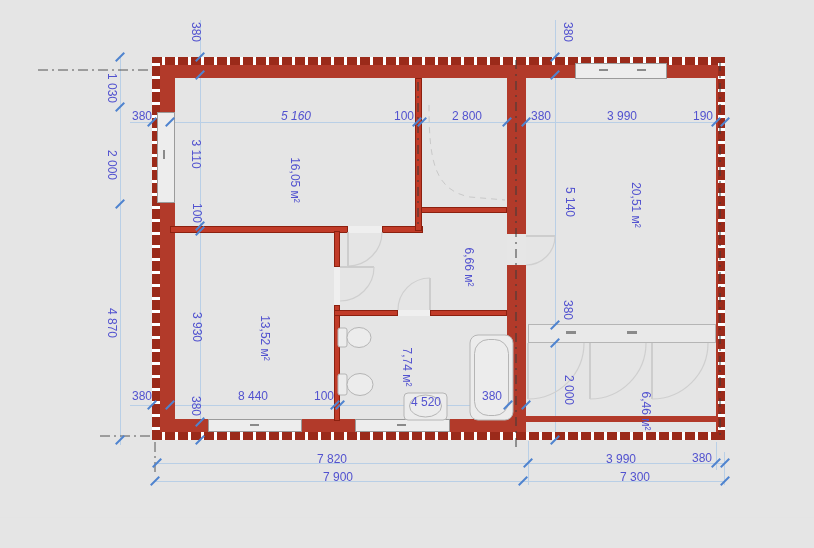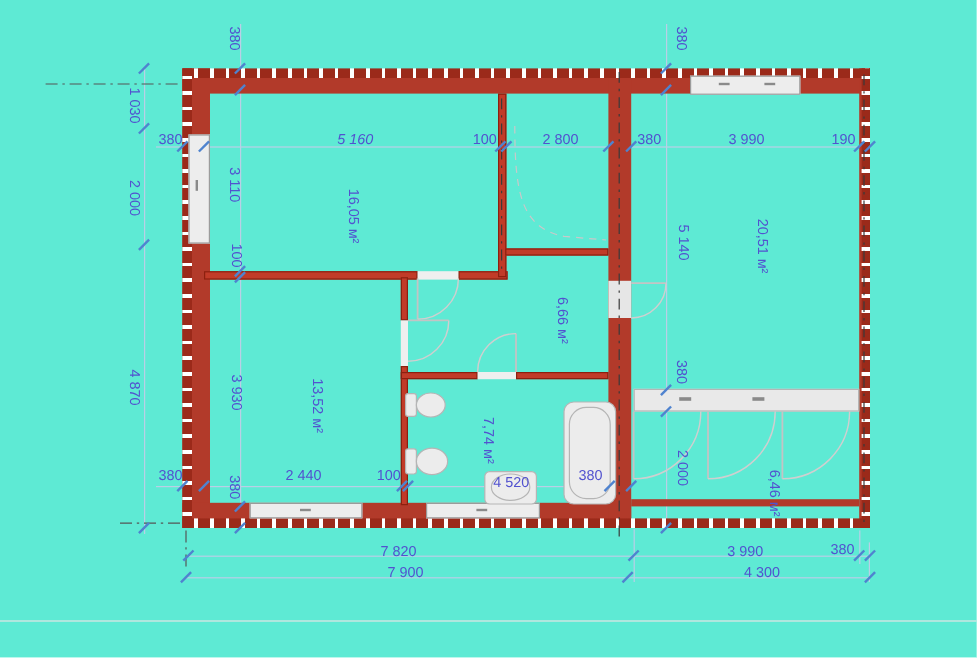--- a/index.html
+++ b/index.html
@@ -1,16 +1,16 @@
 <!DOCTYPE html>
 <html><head>
 <meta charset="utf-8">
 <style>
   html,body{margin:0;padding:0;background:#ffffff;}
-  .canvas{position:relative;width:814px;height:548px;background:#5eead4;overflow:hidden;
+  .canvas{position:relative;width:814px;height:548px;background:#e5e5e5;overflow:hidden;
           font-family:"Liberation Sans", sans-serif;}
   
   .dline{position:absolute;background:#b9cfe6;z-index:1;}
   .sep{position:absolute;background:#e4e4e4;z-index:1;}
   
   .wall{position:absolute;background:#b23a2a;z-index:2;}
   .pwall{position:absolute;background:#c13b28;border:1px solid #8c200f;box-sizing:border-box;z-index:2;}
   .hatch-h{position:absolute;z-index:3;background:repeating-linear-gradient(90deg,#9b2a1a 0 10px,#ffffff 10px 13px);}
   .hatch-v{position:absolute;z-index:3;background:repeating-linear-gradient(0deg,#9b2a1a 0 10px,#ffffff 10px 13px);}
   .win{position:absolute;background:#ededed;border:1px solid #9b9b9b;box-sizing:border-box;z-index:4;}
@@ -159,31 +159,31 @@
   <span class="dim v" style="left:197px;top:213px;">100</span>
   <span class="dim v" style="left:197px;top:327px;">3 930</span>
   <span class="dim v" style="left:196px;top:406px;">380</span>
 
   <span class="dim v" style="left:568px;top:32px;">380</span>
   <span class="dim v" style="left:570px;top:202px;">5 140</span>
   <span class="dim v" style="left:568px;top:310px;">380</span>
   <span class="dim v" style="left:569px;top:390px;">2 000</span>
 
   <span class="dim" style="left:142px;top:396px;">380</span>
-  <span class="dim" style="left:253px;top:396px;">2 440</span>
+  <span class="dim" style="left:253px;top:396px;">8 440</span>
   <span class="dim" style="left:324px;top:396px;">100</span>
   <span class="dim" style="left:426px;top:402px;">4 520</span>
   <span class="dim" style="left:492px;top:396px;">380</span>
 
   <span class="dim" style="left:621px;top:459px;">3 990</span>
   <span class="dim" style="left:702px;top:458px;">380</span>
 
   <span class="dim" style="left:332px;top:459px;">7 820</span>
   <span class="dim" style="left:338px;top:477px;">7 900</span>
-  <span class="dim" style="left:635px;top:477px;">4 300</span>
+  <span class="dim" style="left:635px;top:477px;">7 300</span>
 
   <span class="dim v" style="left:295px;top:180px;">16,05 м²</span>
   <span class="dim v" style="left:265px;top:338px;">13,52 м²</span>
   <span class="dim v" style="left:469px;top:267px;">6,66 м²</span>
   <span class="dim v" style="left:407px;top:367px;">7,74 м²</span>
   <span class="dim v" style="left:636px;top:205px;">20,51 м²</span>
   <span class="dim v" style="left:646px;top:411px;">6,46 м²</span>
 <div class="tick" style="left: 146px; top: 121px;"></div>
     <div class="tick" style="left: 164px; top: 121px;"></div>
     <div class="tick" style="left: 411px; top: 121px;"></div>

